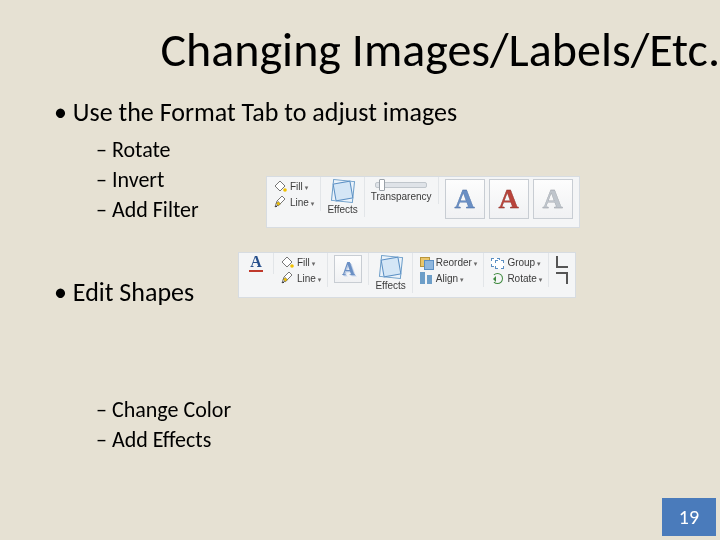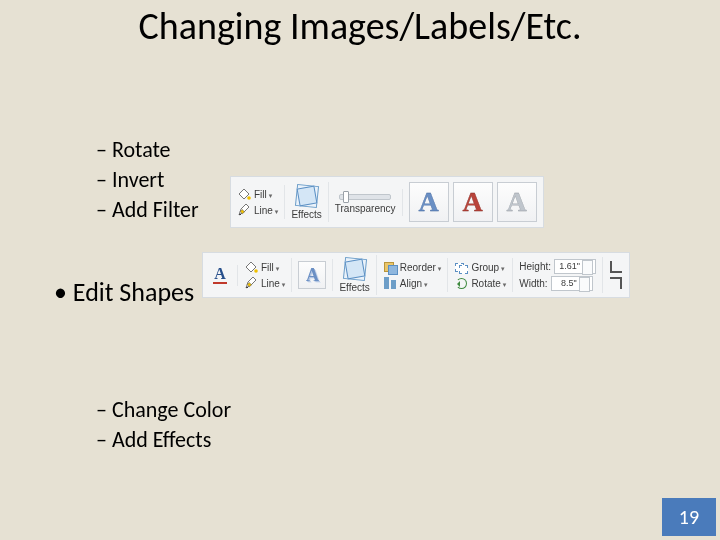--- a/index.html
+++ b/index.html
@@ -12,25 +12,25 @@
     font-family: Calibri, "Segoe UI", Arial, sans-serif;
     color: #000;
   }
   .slide {
     position: relative;
     width: 720px;
     height: 540px;
   }
   .title {
     position: absolute;
-    top: 3px;
+    top: 20px;
     left: 0;
     width: 720px;
-    text-align: center;
-    font-size: 38px;
+    text-align: right;
+    font-size: 48px;
     font-weight: 400;
   }
   .b1 {
     position: absolute;
     left: 76px;
     font-size: 26px;
   }
   .b1::before { content: "• "; margin-left: -22px; }
   .b2 {
     position: absolute;
@@ -63,24 +63,25 @@
     justify-content: center;
     text-align: right;
   }
 
   
   .ribbon {
     position: absolute;
     background: #f4f5f6;
     border: 1px solid #d7dce1;
     display: flex;
-    align-items: center;
+    align-items: flex-start;
     font-family: "Segoe UI", Tahoma, sans-serif;
     font-size: 10px;
     color: #3b3b3b;
+    margin-left: 36px;
   }
   .ribbon .grp {
     display: flex;
     flex-direction: column;
     justify-content: center;
     padding: 2px 6px;
     border-right: 1px solid #e2e5e8;
   }
   .ribbon .grp:last-child { border-right: none; }
   .row { display: flex; align-items: center; gap: 3px; white-space: nowrap; }
@@ -193,20 +194,21 @@
   #ribbon-top    { left: 230px; top: 176px; height: 50px; }
   #ribbon-bottom { left: 202px; top: 252px; height: 44px; }
 </style>
 </head>
 <body>
 
 <div class="slide">
 
   <div class="title">Changing Images/Labels/Etc.</div>
 
+  <div class="b1 p-use">Use the Format Tab to adjust images</div>
   <div class="b2 p-rotate">Rotate</div>
   <div class="b2 p-invert">Invert</div>
   <div class="b2 p-addfilter">Add Filter</div>
   <div class="b1 p-editshapes">Edit Shapes</div>
   <div class="b2 p-chgcolor">Change Color</div>
   <div class="b2 p-addeffects">Add Effects</div>
 
   <div id="ribbon-top" class="ribbon">
     <div class="grp">
       <div class="stack">
@@ -312,32 +314,20 @@
           <span class="dd">Group</span>
         </div>
         <div class="row">
           <span class="ic-rotate"></span>
           <span class="dd">Rotate</span>
         </div>
       </div>
     </div>
     <div class="grp">
       <div class="stack">
-        <div class="row">
-          <span>Height:</span>
-          <span class="val spn">1.61"</span>
-        </div>
-        <div class="row">
-          <span>Width:</span>
-          <span class="val spn">8.5"</span>
-        </div>
-      </div>
-    </div>
-    <div class="grp">
-      <div class="stack">
         <span class="crop"></span>
         <span class="crop flip"></span>
       </div>
     </div>
   </div>
 
   <div class="pagebox">
     <span>19</span>
   </div>
 </div>

